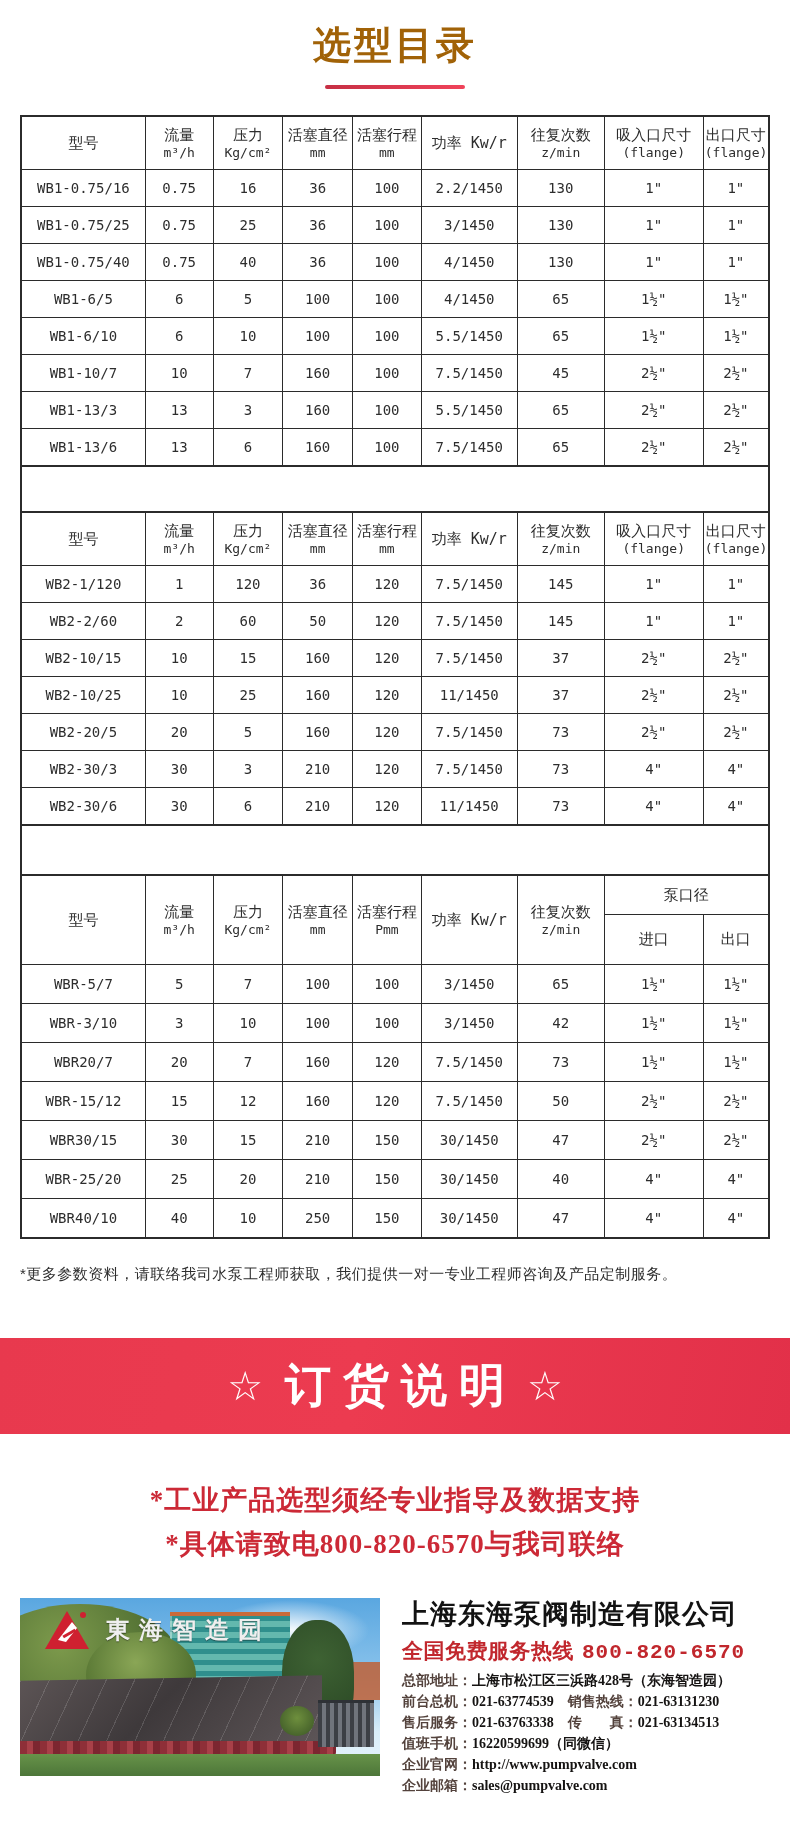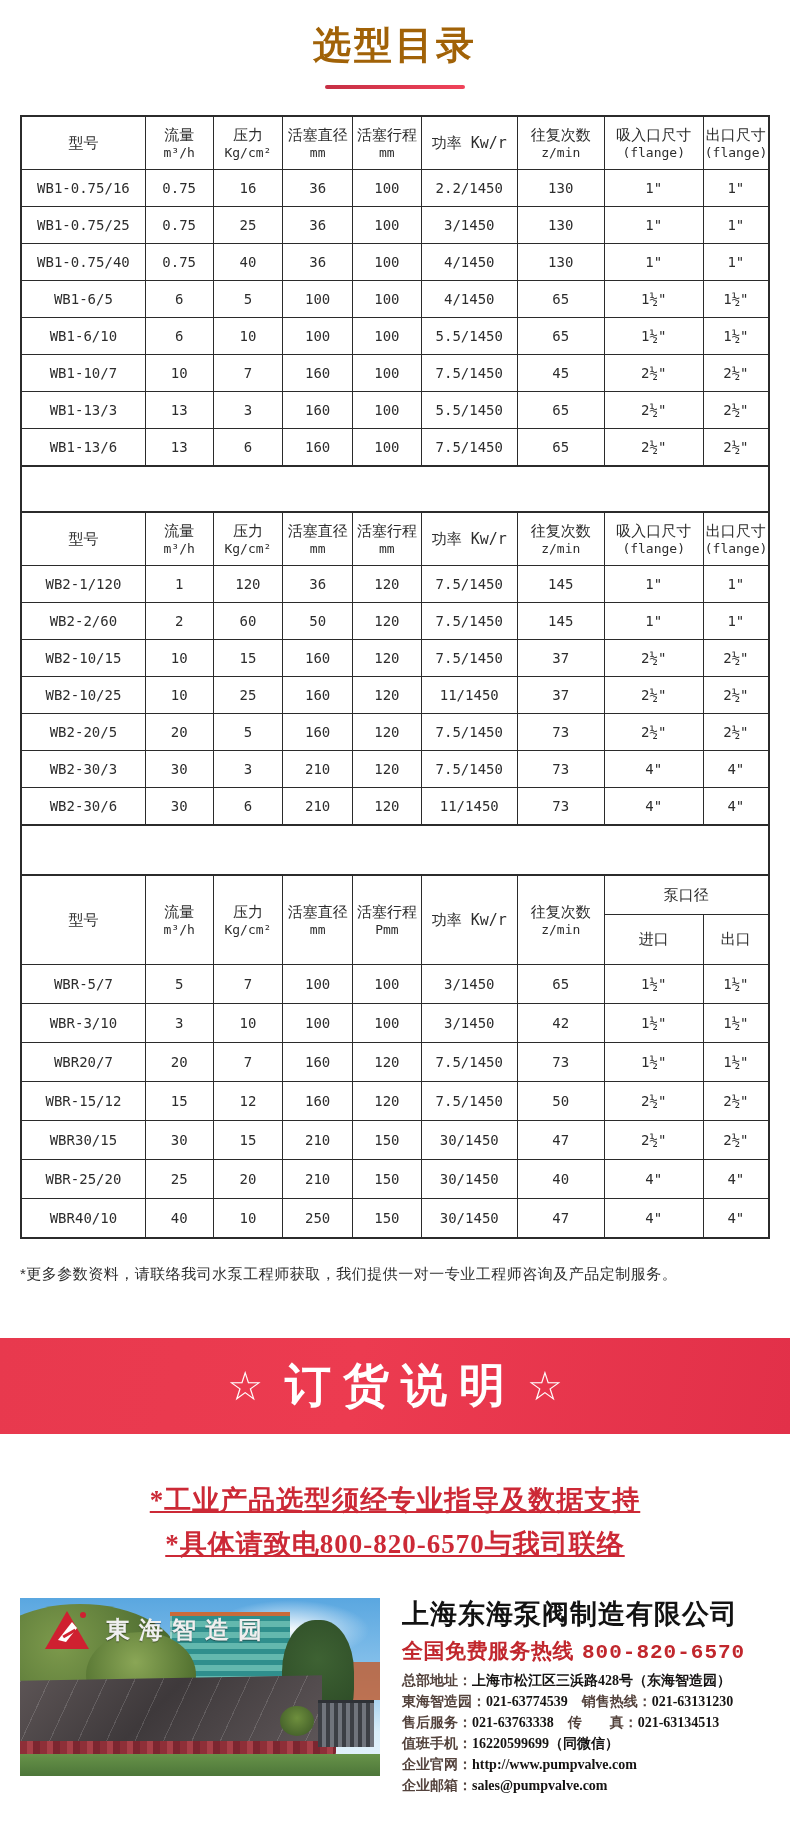--- a/index.html
+++ b/index.html
@@ -96,21 +96,20 @@
   }
   
   .notices{margin-top:44px;text-align:center;}
   .notice-line{
     font-size:27px;
     font-weight:bold;
     color:#cc2936;
     line-height:44px;
     font-family:"Liberation Serif", serif;
     letter-spacing:1px;
-    text-decoration:underline;
   }
   
   .company{display:flex;margin:32px 20px 0;align-items:flex-start;}
   .photo{
     position:relative;width:360px;height:178px;flex:none;overflow:hidden;
     background:linear-gradient(180deg,#5aa7e0 0%,#8cc4ec 45%,#d9edf9 75%,#e8f4fb 100%);
   }
   .cloud{position:absolute;background:radial-gradient(ellipse at center,rgba(255,255,255,.95) 0%,rgba(255,255,255,0) 70%);}
   .cloud.c1{right:10px;top:2px;width:160px;height:60px;}
   .cloud.c2{right:90px;top:30px;width:120px;height:44px;}
@@ -634,20 +633,20 @@
     <div class="palm"></div>
     <div class="grass"></div>
   </div>
   <div class="info">
     <h2 class="name-cn">上海东海泵阀制造有限公司</h2>
     <div class="hotline">
       <span>全国免费服务热线</span><span class="num">800-820-6570</span>
     </div>
     <div class="contact-lines">
         <div class="c-line"><span class="pair"><span class="c-label">总部地址：</span><span class="c-value">上海市松江区三浜路428号（东海智造园）</span></span></div>
-        <div class="c-line"><span class="pair"><span class="c-label">東海智造园：</span><span class="c-value">021-63774539</span></span><span class="pair"><span class="c-label">销售热线：</span><span class="c-value">021-63131230</span></span></div>
+        <div class="c-line"><span class="pair"><span class="c-label">前台总机：</span><span class="c-value">021-63774539</span></span><span class="pair"><span class="c-label">销售热线：</span><span class="c-value">021-63131230</span></span></div>
         <div class="c-line"><span class="pair"><span class="c-label">售后服务：</span><span class="c-value">021-63763338</span></span><span class="pair"><span class="c-label">传　　真：</span><span class="c-value">021-63134513</span></span></div>
         <div class="c-line"><span class="pair"><span class="c-label">值班手机：</span><span class="c-value">16220599699（同微信）</span></span></div>
         <div class="c-line"><span class="pair"><span class="c-label">企业官网：</span><span class="c-value">http://www.pumpvalve.com</span></span></div>
         <div class="c-line"><span class="pair"><span class="c-label">企业邮箱：</span><span class="c-value">sales@pumpvalve.com</span></span></div>
       </div>
   </div>
 </div>
 
 </body></html>

